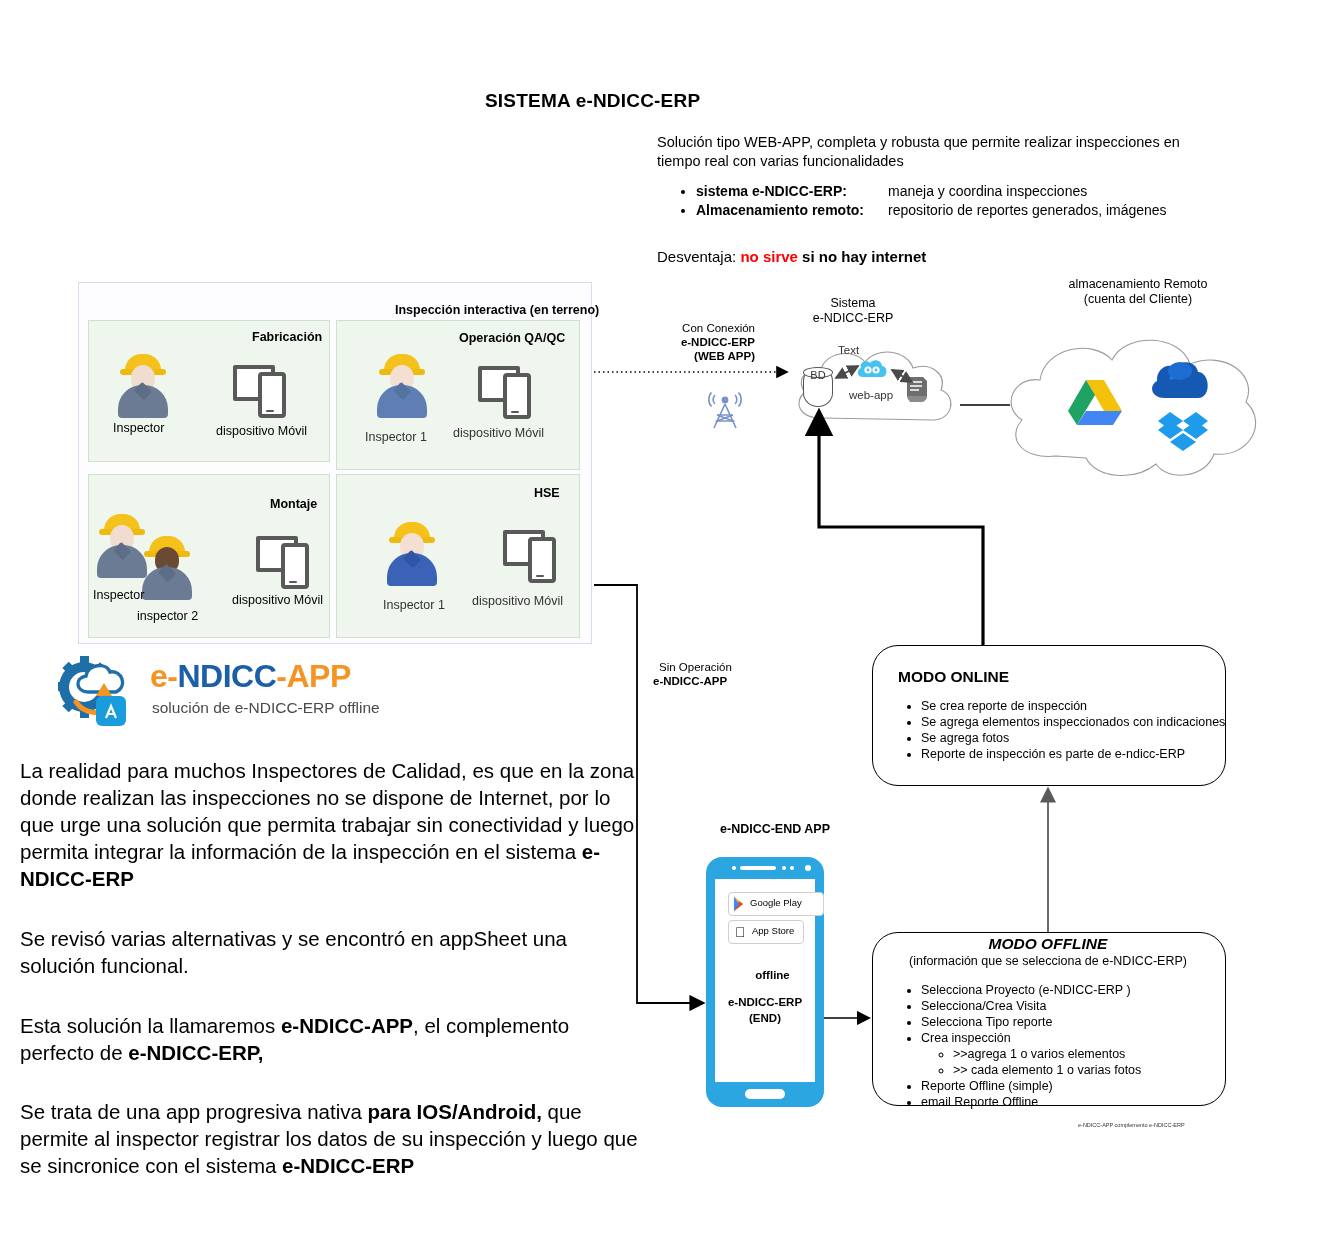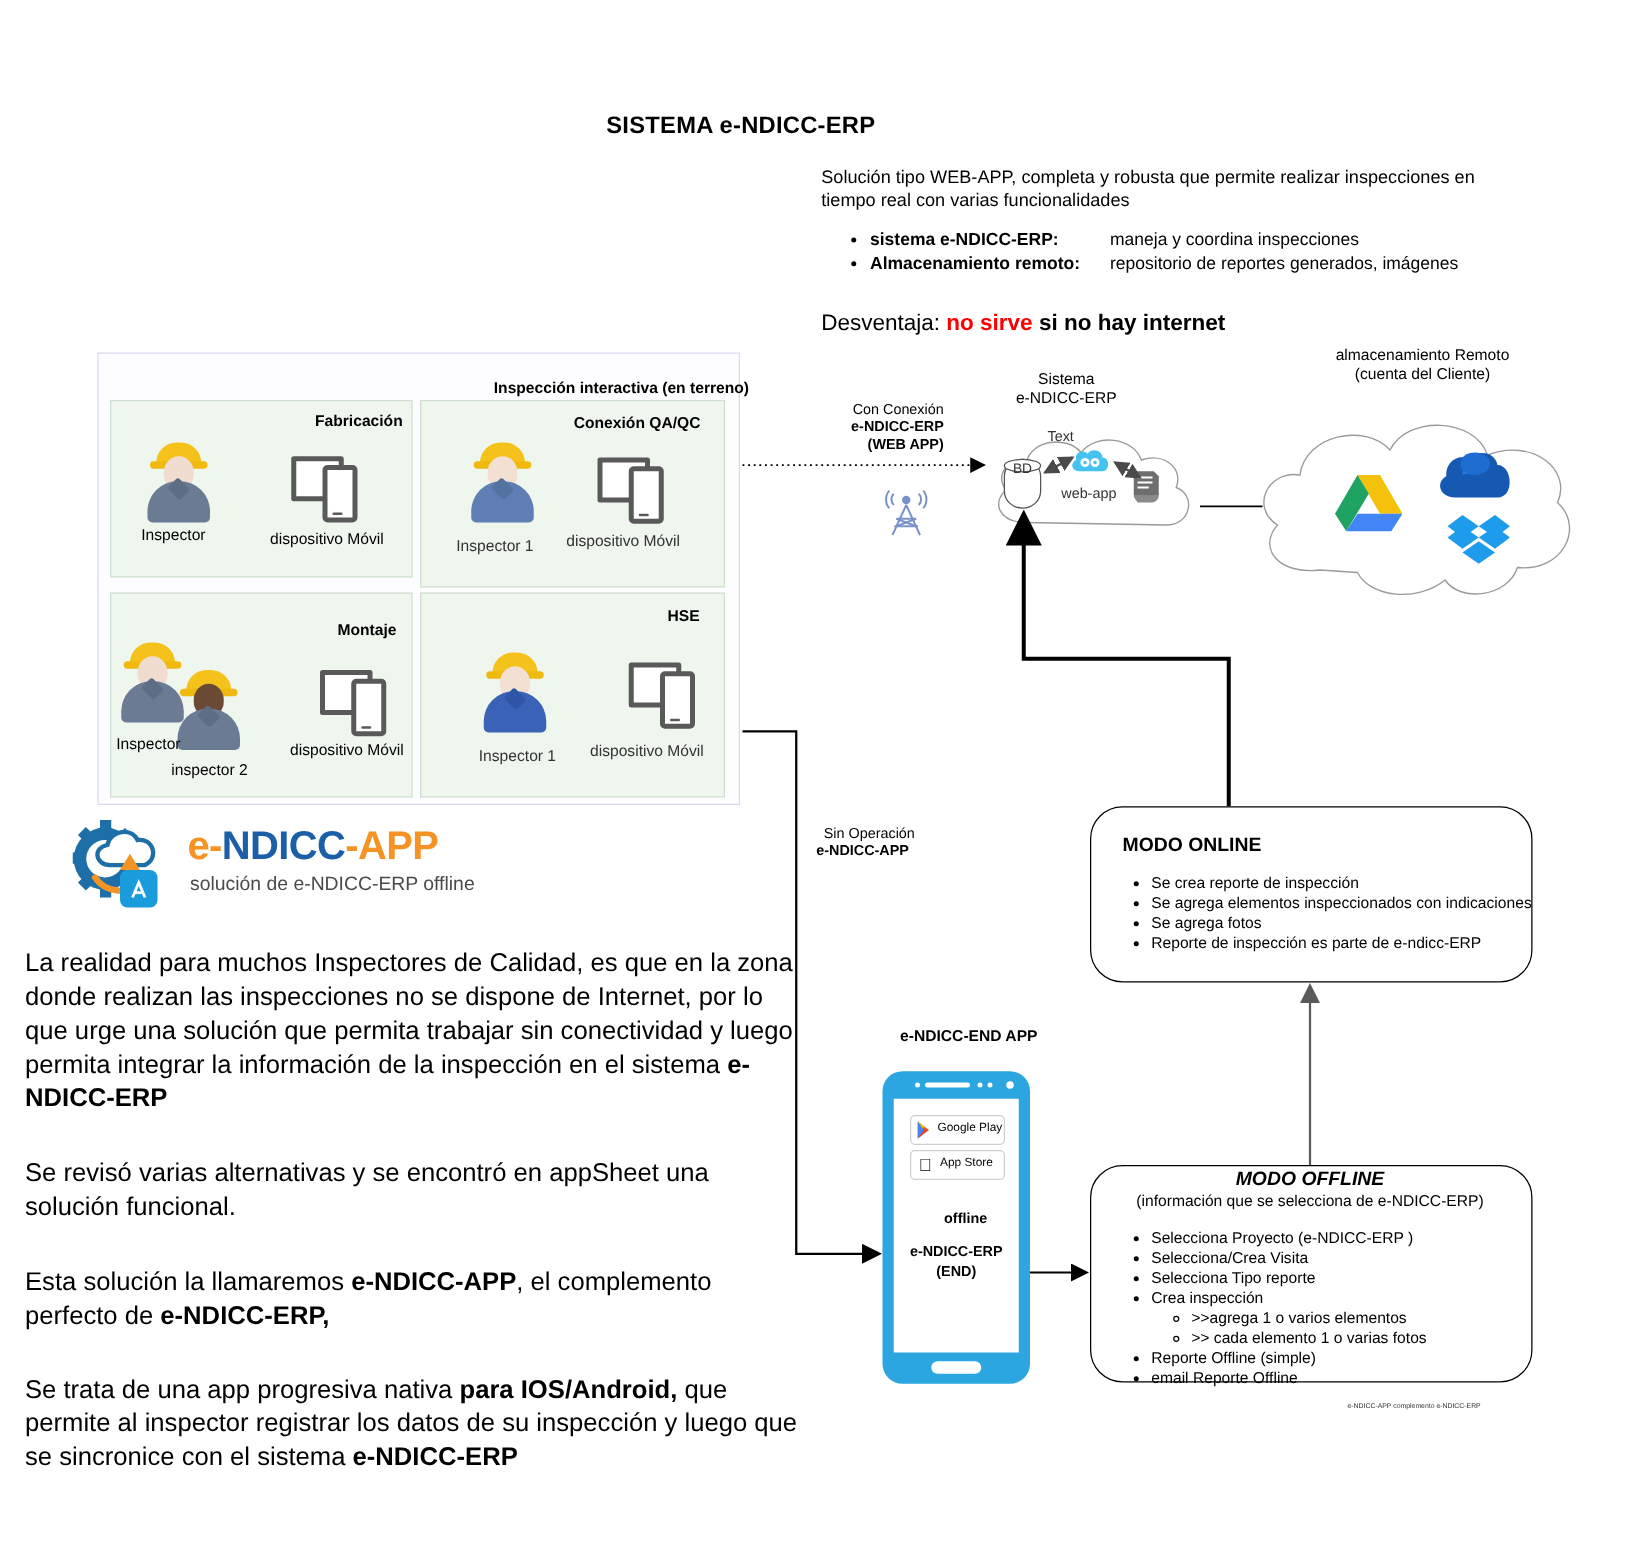--- a/index.html
+++ b/index.html
@@ -11,21 +11,21 @@
 
   
   #title{left:485px;top:90px;font-size:19px;font-weight:bold;letter-spacing:.2px;}
   #intro{left:657px;top:133px;width:540px;font-size:14.5px;line-height:19px;}
   #bullets{left:680px;top:182px;width:520px;font-size:14px;line-height:19px;}
   #bullets ul{margin:0;padding-left:16px;}
   #bullets li{margin:0;}
   .bl-lbl{font-weight:bold;display:inline-block;}
   .bl-w1{width:192px;}
   .bl-w2{width:192px;}
-  #disadv{left:657px;top:248px;font-size:18px;}
+  #disadv{left:657px;top:248px;font-size:15px;}
   #disadv .red{color:#ff0000;font-weight:bold;}
   #disadv .bk{font-weight:bold;}
 
   
   #inspect-panel{left:78px;top:282px;width:512px;height:360px;
     border:1px solid #d9d9ef;background:#fdfdff;}
   #inspect-title{left:395px;top:303px;font-size:12.5px;font-weight:bold;}
   .quad{position:absolute;background:#eef6ee;border:1px solid #cfe0cf;}
   .q1{left:88px;top:320px;width:240px;height:140px;}
   .q2{left:336px;top:320px;width:242px;height:148px;}
@@ -160,21 +160,21 @@
     <div class="collar"></div>
 </div>
 <div class="cap dark" style="left:113px;top:421px;">Inspector</div>
 <div class="device" style="left:233px;top:365px;">
   <div class="mon"></div>
     <div class="phone"></div>
 </div>
 <div class="cap dark" style="left:216px;top:424px;">dispositivo Móvil</div>
 
 <div class="quad q2"></div>
-<div class="q-label" style="left:459px;top:331px;">Conexión QA/QC</div>
+<div class="q-label" style="left:459px;top:331px;">Operación QA/QC</div>
 <div class="person fem" style="left:375px;top:352px;">
   <div class="hair"></div>
     <div class="helmet"></div>
     <div class="brim"></div>
     <div class="head"></div>
     <div class="body" style="background:#5f7fb4;"></div>
     <div class="collar" style="background:#52729f;"></div>
 </div>
 <div class="cap" style="left:365px;top:430px;">Inspector 1</div>
 <div class="device" style="left:478px;top:366px;">
@@ -350,21 +350,21 @@
 <div class="para" id="p4"><span>Se trata de una app progresiva nativa </span><b>para IOS/Android,</b><span> que permite al inspector registrar los datos de su inspección y luego que se sincronice con el sistema </span><b>e-NDICC-ERP</b></div>
 
 <div class="abs" style="left:705px;top:822px;width:140px;font-size:12.5px;font-weight:bold;text-align:center;">e-NDICC-END APP</div>
 <div class="abs" style="left:706px;top:857px;width:118px;height:250px;background:#2ca6e0;border-radius:16px;">
   <div class="abs" style="left:34px;top:9px;width:36px;height:4px;background:#fff;border-radius:2px;"></div>
   <div class="abs" style="left:26px;top:9px;width:4px;height:4px;background:#fff;border-radius:50%;"></div>
   <div class="abs" style="left:76px;top:9px;width:4px;height:4px;background:#fff;border-radius:50%;"></div>
   <div class="abs" style="left:84px;top:9px;width:4px;height:4px;background:#fff;border-radius:50%;"></div>
   <div class="abs" style="left:99px;top:8px;width:6px;height:6px;background:#fff;border-radius:50%;"></div>
   <div class="abs" style="left:9px;top:22px;width:100px;height:203px;background:#fff;">
-    <div class="abs" style="left:13px;top:13px;width:74px;height:22px;border:1px solid #cfcfcf;border-radius:4px;background:#fff;">
+    <div class="abs" style="left:13px;top:13px;width:74px;height:22px;border:1px solid #cfcfcf;border-radius:4px;background:#fff;padding-left:20px;">
       <svg width="12" height="14" viewBox="0 0 12 14" style="position:absolute;left:5px;top:4px;">
         <path d="M0 0 L9 7 L0 14 Z" fill="#34a853"></path>
         <path d="M0 0 L9 7 L5 9.5 Z" fill="#fbbc05"></path>
         <path d="M0 14 L9 7 L5 4.5 Z" fill="#ea4335"></path>
         <path d="M0 0 L0 14 L5 7 Z" fill="#4285f4"></path>
       </svg>
       <span class="abs" style="left:21px;top:4px;font-size:9.5px;">Google Play</span>
     </div>
     <div class="abs" style="left:13px;top:41px;width:74px;height:22px;border:1px solid #cfcfcf;border-radius:4px;background:#fff;">
       <span class="abs" style="left:6px;top:1px;font-size:14px;line-height:20px;"></span>

